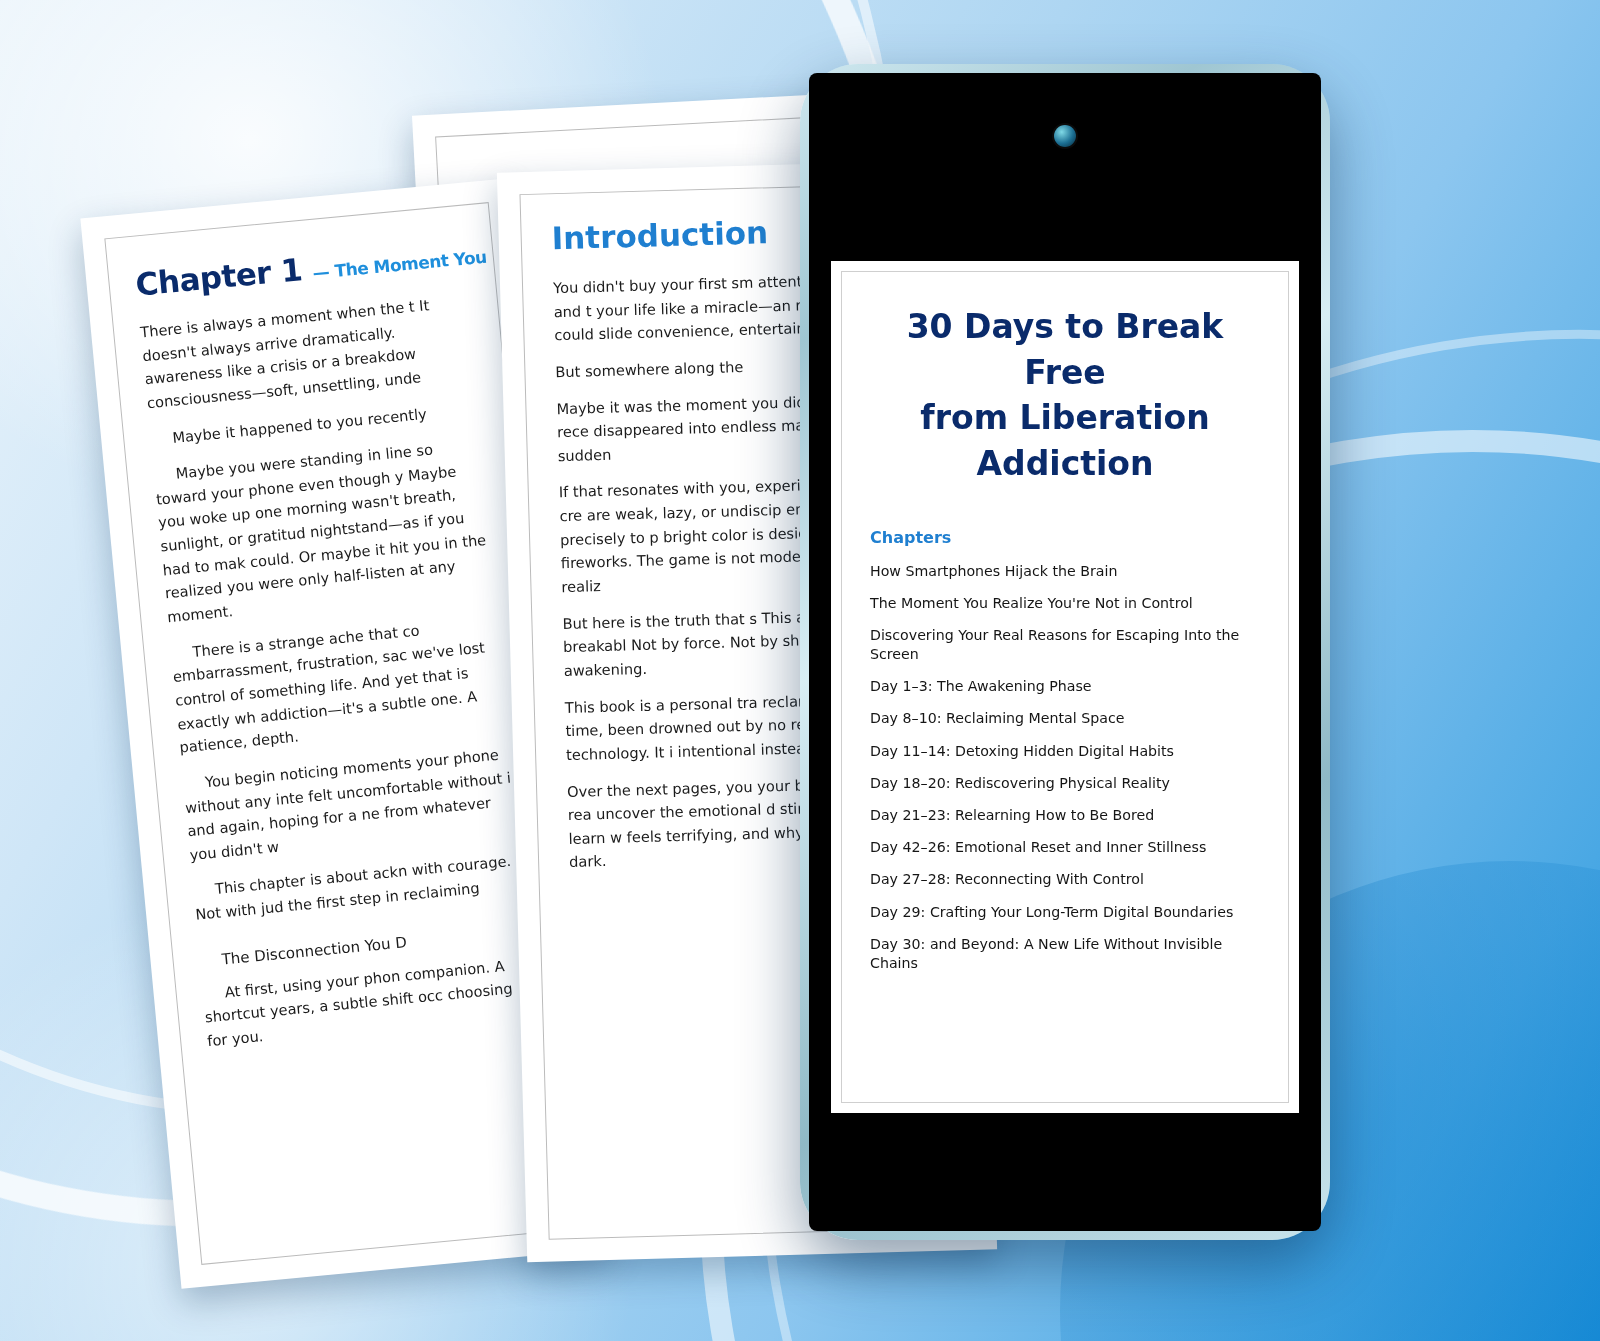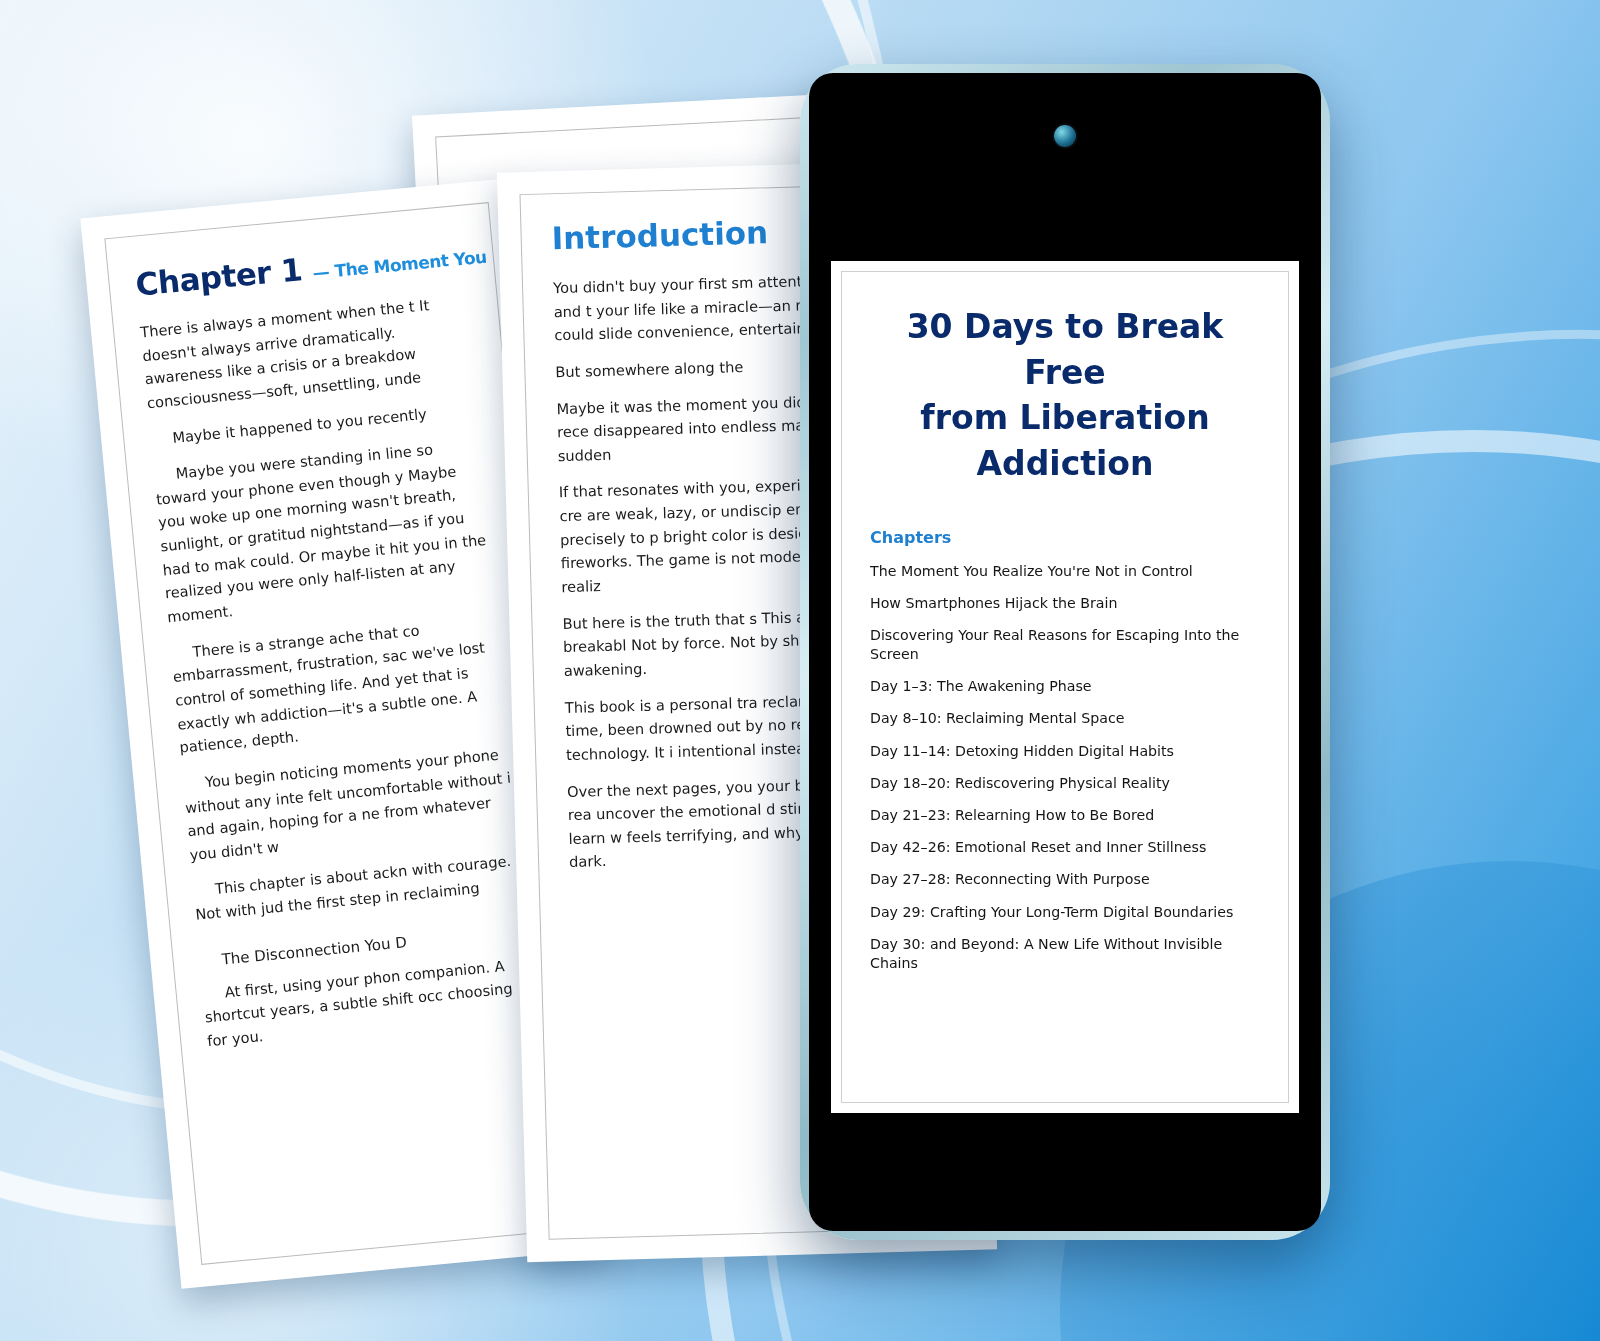--- a/index.html
+++ b/index.html
@@ -170,21 +170,21 @@
     background: linear-gradient(145deg, #cfe8ef 0%, #9fc6d2 18%, #d8eef4 40%, #8fb9c6 70%, #c9e4ec 100%);
     padding: 9px;
     box-sizing: border-box;
     box-shadow: 0 26px 60px rgba(8,44,80,0.45);
     z-index: 6;
   }
   #phone-screen {
     position: relative;
     width: 100%;
     height: 100%;
-    border-radius: 24px;
+    border-radius: 8px;
     background: #000000;
     overflow: hidden;
     box-sizing: border-box;
   }
   #camera {
     position: absolute;
     left: 50%;
     top: 52px;
     transform: translateX(-50%);
     width: 22px; height: 22px;
@@ -295,30 +295,30 @@
         <div id="app-inner">
           <div class="book-title">
             <div>30 Days to Break Free</div>
             <div>from Liberation</div>
             <div>Addiction</div>
           </div>
 
           <div class="chapters-label">Chapters</div>
 
           <div id="toc-list">
+              <div class="toc-item"><span>How Smartphones Hijack the Brain</span></div>
               <div class="toc-item"><span>The Moment You Realize You're Not in Control</span></div>
-              <div class="toc-item"><span>How Smartphones Hijack the Brain</span></div>
               <div class="toc-item"><span>Discovering Your Real Reasons for Escaping Into the Screen</span></div>
               <div class="toc-item"><b>Day 1–3:</b> <span>The Awakening Phase</span></div>
               <div class="toc-item"><b>Day 8–10:</b> <span>Reclaiming Mental Space</span></div>
               <div class="toc-item"><b>Day 11–14:</b> <span>Detoxing Hidden Digital Habits</span></div>
               <div class="toc-item"><b>Day 18–20:</b> <span>Rediscovering Physical Reality</span></div>
               <div class="toc-item"><b>Day 21–23:</b> <span>Relearning How to Be Bored</span></div>
               <div class="toc-item"><b>Day 42–26:</b> <span>Emotional Reset and Inner Stillness</span></div>
-              <div class="toc-item"><b>Day 27–28:</b> <span>Reconnecting With Purpose</span></div>
+              <div class="toc-item"><b>Day 27–28:</b> <span>Reconnecting With Control</span></div>
               <div class="toc-item"><b>Day 29:</b> <span>Crafting Your Long-Term Digital Boundaries</span></div>
               <div class="toc-item"><b>Day 30:</b> <span>and Beyond: A New Life Without Invisible Chains</span></div>
             </div>
         </div>
       </div>
     </div>
   </div>
 
 </div>
 

